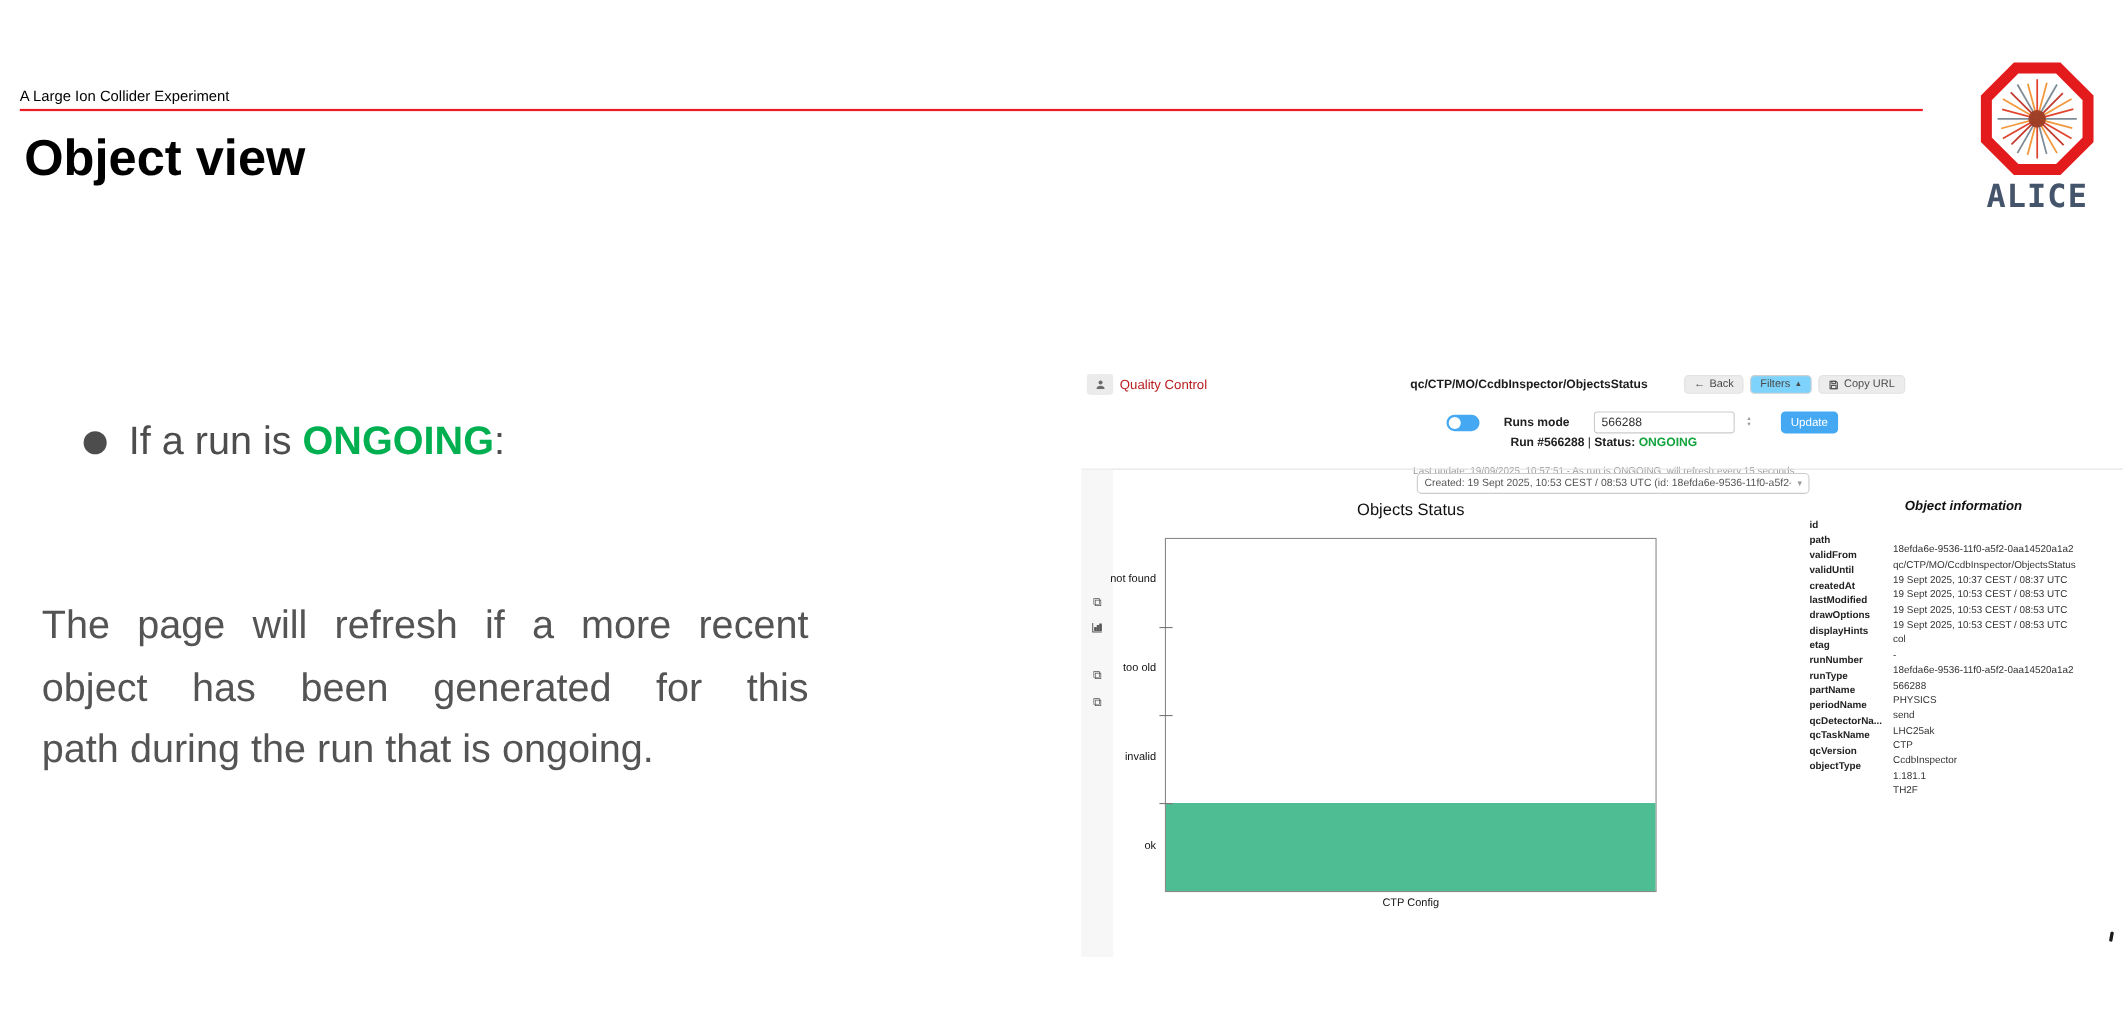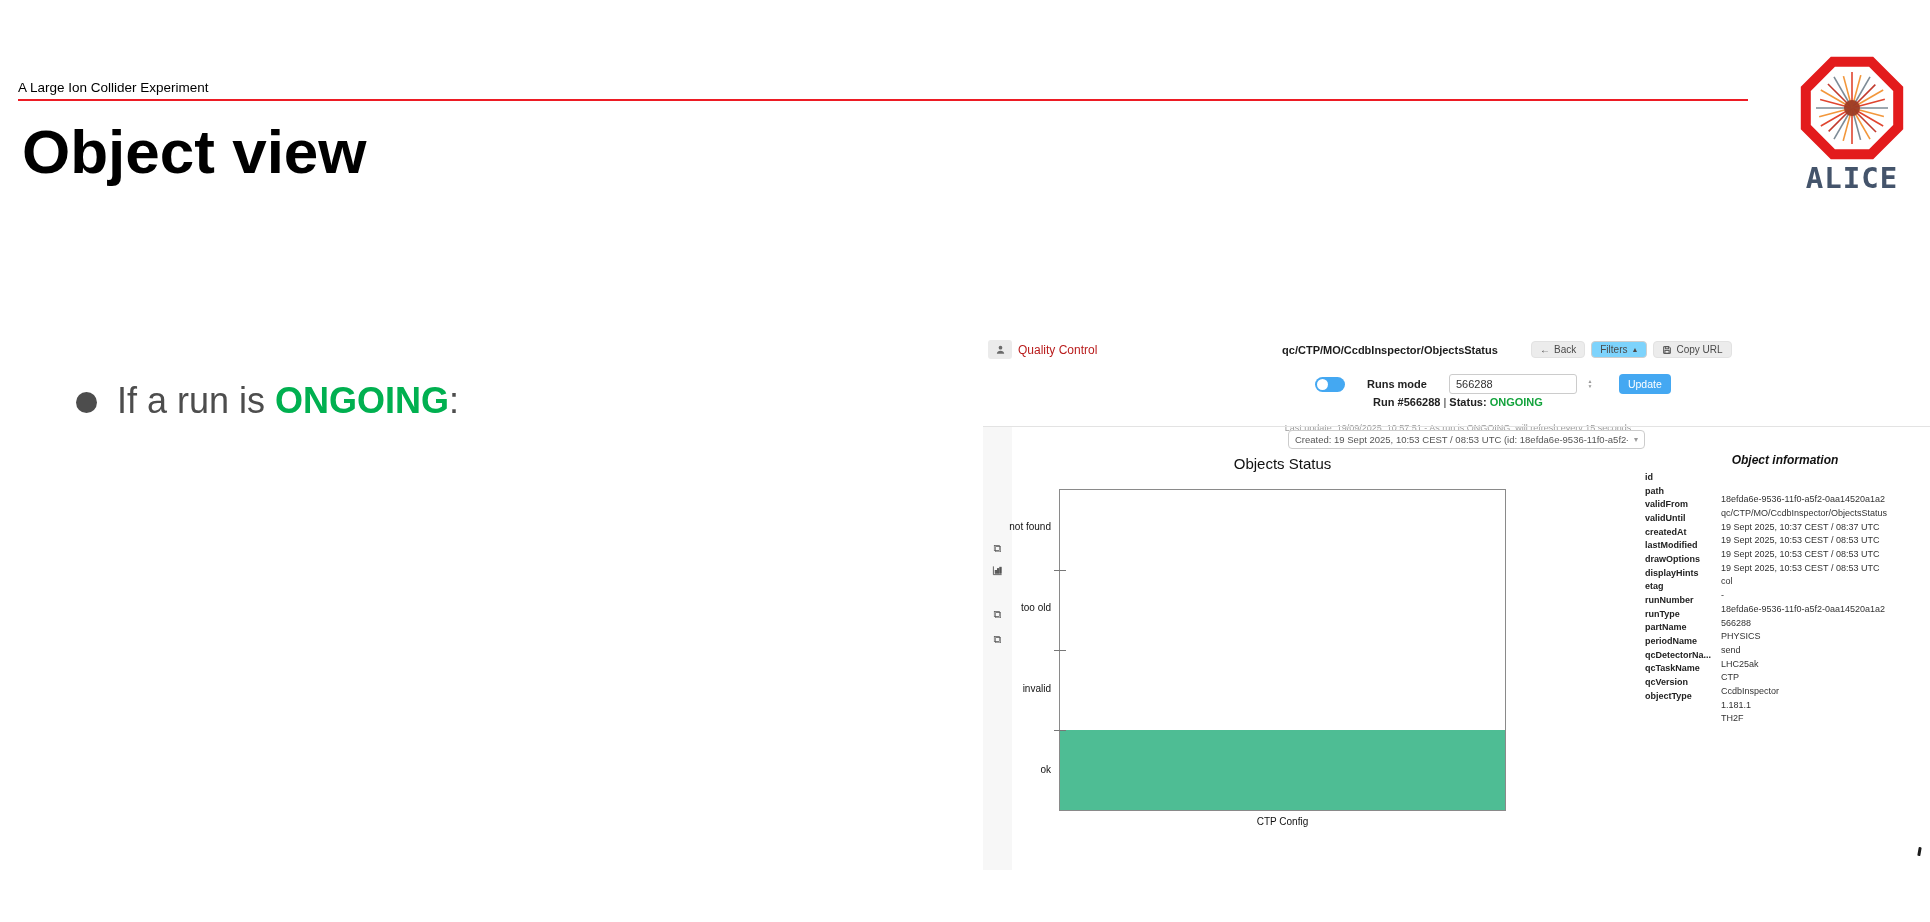--- a/index.html
+++ b/index.html
@@ -4,21 +4,21 @@
 <style>
   * { margin:0; padding:0; box-sizing:border-box; }
   html,body { background:#fff; }
   .slide {
     position:relative; width:1930px; height:922px; background:#ffffff;
     font-family:"Liberation Sans", sans-serif; overflow:hidden;
   }
   
   .eyebrow { position:absolute; left:18px; top:80px; font-size:13.5px; color:#000; }
   .redline { position:absolute; left:18px; top:99px; width:1730px; height:2px; background:#ed1c24; }
-  .page-title { position:absolute; left:22px; top:116px; font-size:62px; color:#000; letter-spacing:0; }
+  .page-title { position:absolute; left:22px; top:116px; font-size:46px; color:#000; letter-spacing:0; }
   .bullet-dot { position:absolute; left:76px; top:392px; width:21px; height:21px; border-radius:50%; background:#4d4d4d; }
   .bullet-text { position:absolute; left:117px; top:380px; font-size:36px; color:#4d4d4d; white-space:nowrap; }
   .bullet-text .hl { font-weight:bold; }
   .para { position:absolute; left:38px; top:540px; width:697px; font-size:36px; line-height:56.5px; color:#545454; }
   .para-line { text-align:justify; text-align-last:justify; }
   .para-line.last { text-align-last:left; }
   
   .logo { position:absolute; left:1782px; top:50px; width:140px; height:145px; }
   
   .shot { position:absolute; left:983px; top:333px; width:947px; height:545px; font-family:"Liberation Sans", sans-serif; }
@@ -107,20 +107,25 @@
       <line x1="70" y1="58" x2="70" y2="25" stroke="#f2973b" transform="rotate(345 70 58)"></line>
     </g>
     <circle cx="70" cy="58" r="8" fill="#9c3b24" opacity="0.92"></circle>
     <polygon points="116.2,77.1 89.1,104.2 50.9,104.2 23.8,77.1 23.8,38.9 50.9,11.8 89.1,11.8 116.2,38.9" fill="none" stroke="#e31b1c" stroke-width="10"></polygon>
     <text x="70" y="138" text-anchor="middle" font-family="DejaVu Sans Mono, monospace" font-weight="bold" font-size="29" fill="#44546b" letter-spacing="1">ALICE</text>
   </svg>
 
   <div class="bullet-dot"></div>
   <div class="bullet-text"><span>If a run is </span><span class="hl" style="color:#00b050">ONGOING</span><span>:</span></div>
 
+  <div class="para">
+    <div class="para-line">The page will refresh if a more recent</div>
+    <div class="para-line">object has been generated for this</div>
+    <div class="para-line last">path during the run that is ongoing.</div>
+  </div>
 
   <div class="shot">
 
     <div class="brand">
       <div class="brand-btn">
         <svg class="icon-svg" width="11" height="11" viewBox="0 0 24 24">
           <circle cx="12" cy="8" r="4" fill="#6b6b6b"></circle>
             <path d="M4 21c0-4.4 4-6.5 8-6.5s8 2.1 8 6.5z" fill="#6b6b6b"></path>
         </svg>
       </div>

